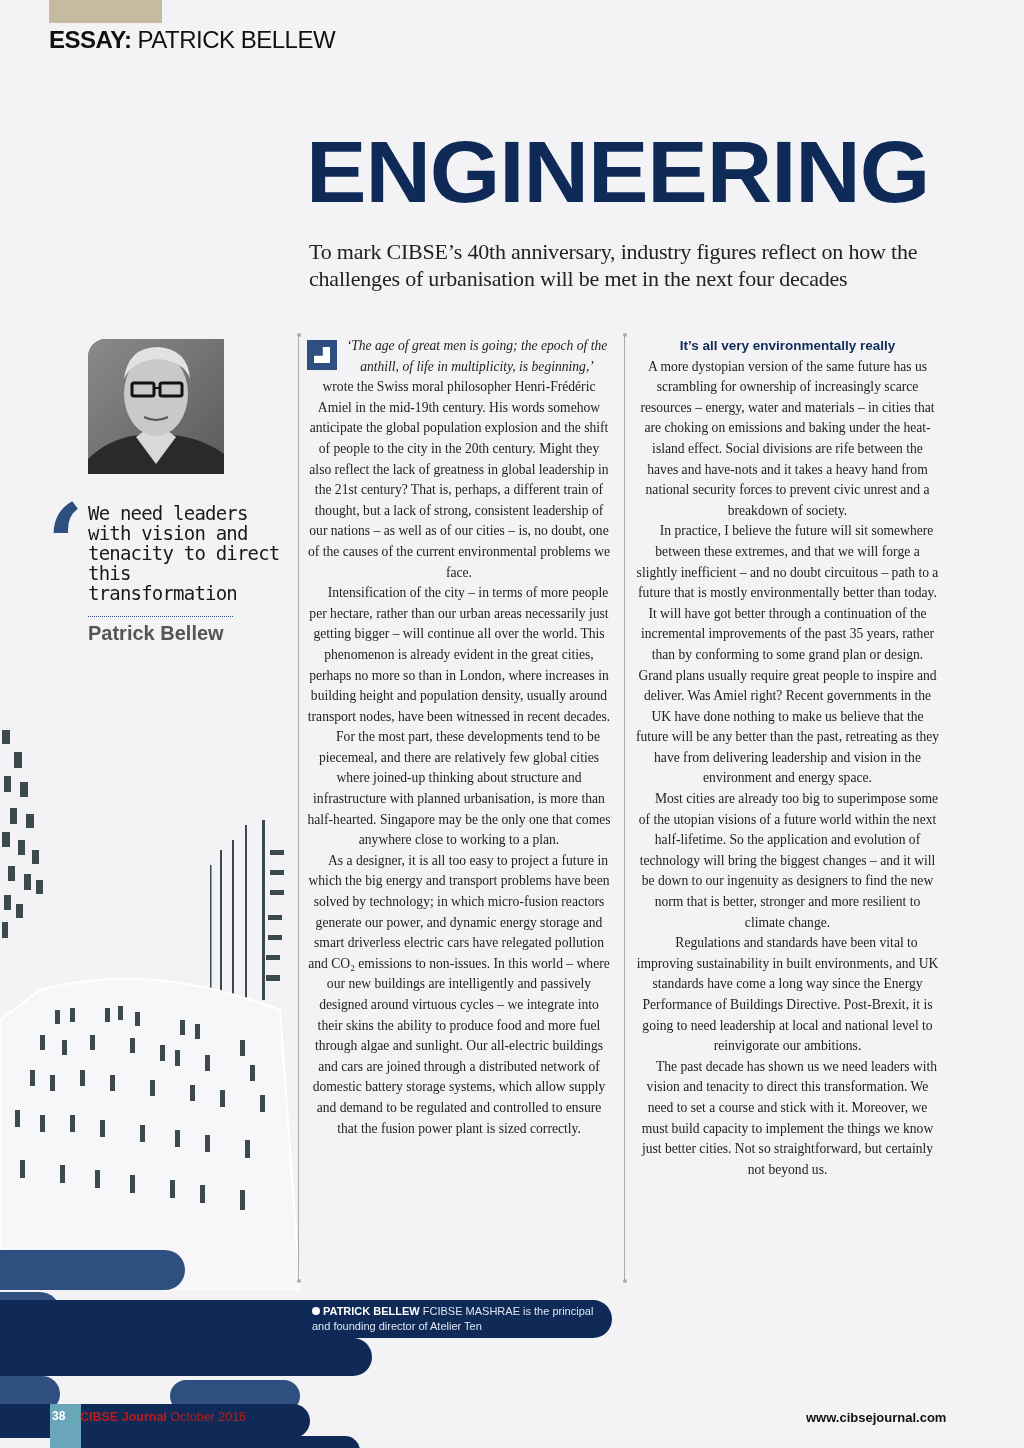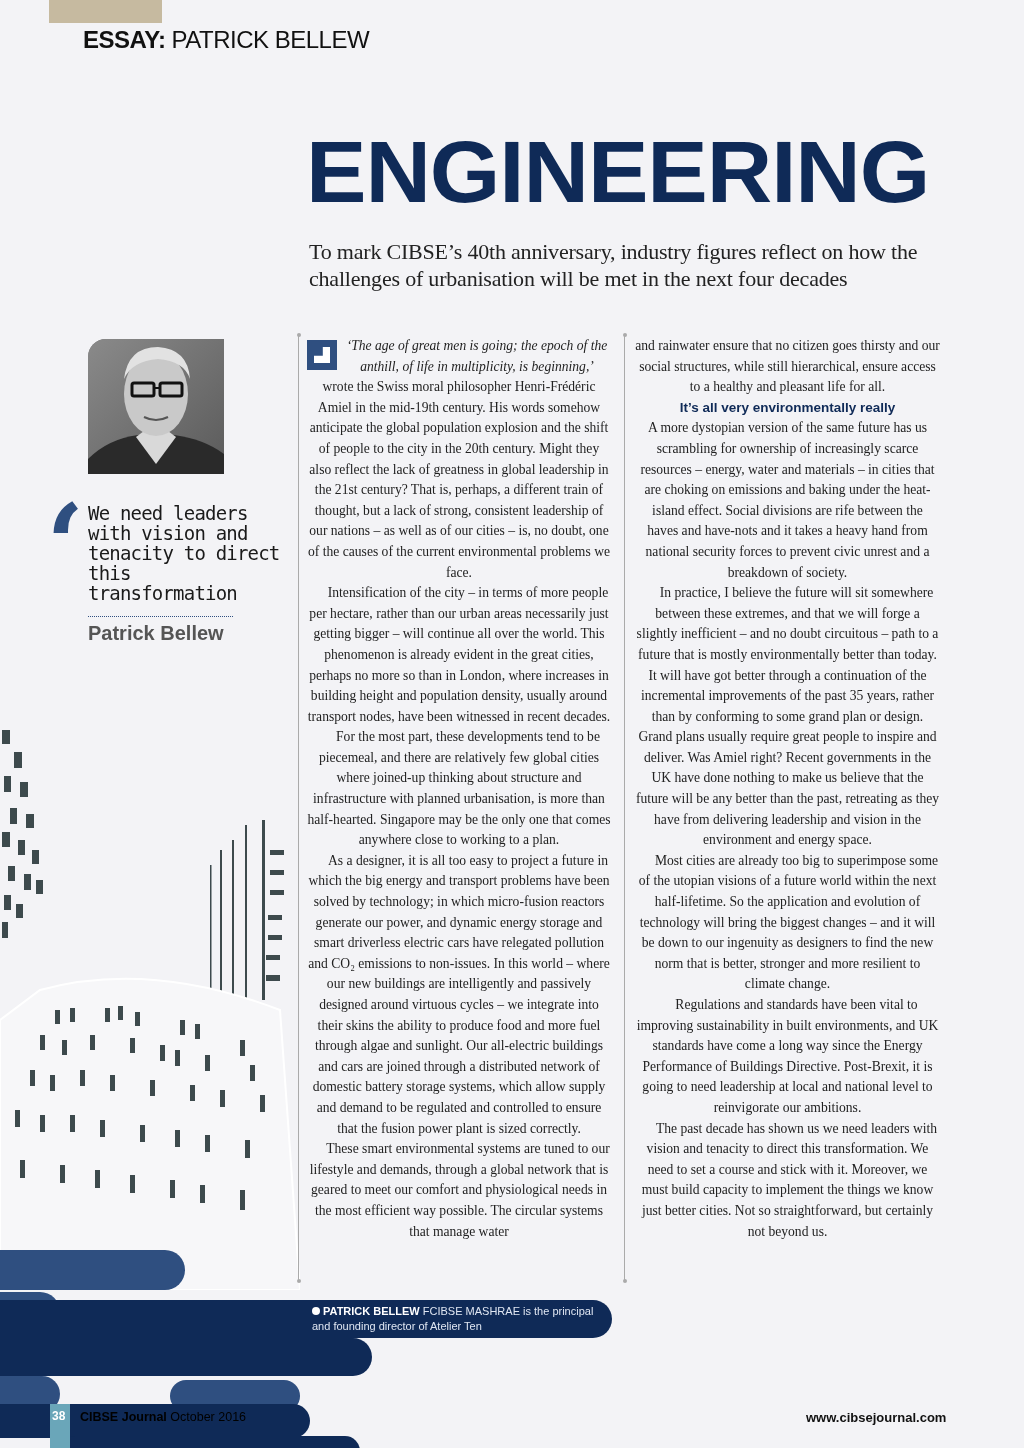--- a/index.html
+++ b/index.html
@@ -1,19 +1,19 @@
 <!DOCTYPE html>
 <html><head>
 <meta charset="utf-8">
 <style>
   html, body { margin:0; padding:0; }
   body { width:1024px; height:1448px; background:#f3f3f6; position:relative; overflow:hidden; font-family:"Liberation Serif", serif; color:#222; }
   .tabbar { position:absolute; left:49px; top:0; width:113px; height:23px; background:#c6baa0; }
   .section-label { position:absolute; left:49px; top:26px; font-family:"Liberation Sans", sans-serif; font-size:24px; letter-spacing:-0.5px; color:#111; }
-  .section-label b { font-weight:900;margin-left:34px; }
+  .section-label b { font-weight:900; }
   .section-label span.name { font-weight:400; }
   .headline { position:absolute; left:306px; top:128px; font-family:"Liberation Sans", sans-serif; font-weight:900; font-size:88px; letter-spacing:-1px; color:#0f2a57; line-height:1; transform:scaleX(1.03); transform-origin:left; }
   .standfirst { position:absolute; left:309px; top:238px; width:660px; font-size:22px; line-height:27px; color:#222; letter-spacing:-0.2px; }
 
   .portrait { position:absolute; left:88px; top:339px; width:136px; height:135px; border-radius:18px 0 0 0; overflow:hidden; background:#777; }
   .quote-mark { position:absolute; left:46px; top:490px; font-family:"DejaVu Serif", serif; font-size:110px; color:#2f4f80; line-height:1; font-weight:700; }
   .pullquote { position:absolute; left:88px; top:503px; width:200px; font-family:"DejaVu Sans Mono", monospace; font-size:19px; line-height:20px; color:#1a1a1a; letter-spacing:-0.8px; }
   .pq-divider { position:absolute; left:88px; top:616px; width:145px; border-top:1px dotted #2f4f80; }
   .pq-author { position:absolute; left:88px; top:622px; font-family:"Liberation Sans", sans-serif; font-weight:900; font-size:20px; color:#555; }
 
@@ -27,23 +27,23 @@
   .rule::before { content:""; position:absolute; left:-2.5px; top:-3px; width:4px; height:4px; border-radius:50%; background:#aaa; }
   .dropcap { float:left; width:30px; height:30px; margin:4px 6px 0 0; background:#2f4f80; position:relative; }
   .dropcap::after { content:""; position:absolute; left:7px; top:7px; width:16px; height:16px; background:#fff; clip-path:polygon(55% 0,100% 0,100% 100%,0 100%,0 55%,55% 55%); }
   .subhead { font-family:"Liberation Sans", sans-serif; font-weight:900; font-size:13.5px; color:#0f2a57; margin:18px 0 0 0; text-indent:0 !important; }
 
   .illus { position:absolute; left:0; top:690px; width:300px; height:600px; }
   .waves { position:absolute; left:0; top:1240px; width:640px; height:208px; }
   .bio { position:absolute; left:312px; top:1304px; width:300px; font-family:Liberation Sans, sans-serif; font-size:11px; line-height:15px; color:#dfe6f2; }
   .bio b { color:#fff; font-weight:900; }
   .bio .dot { display:inline-block; width:8px; height:8px; border-radius:50%; background:#fff; margin-right:3px; }
-  .pagenum { position:absolute; left:50px; top:1404px; width:20px; height:44px; background:#6aa6b9; }
+  .pagenum { position:absolute; left:50px; top:1404px; width:31px; height:44px; background:#6aa6b9; }
   .pagenum span { position:absolute; left:2px; top:5px; font-family:"Liberation Sans", sans-serif; font-size:12px; color:#fff; font-weight:700; }
-  .footer-title { position:absolute; left:80px; top:1410px; font-family:"Liberation Sans", sans-serif; font-size:12.5px; color:#000000; }
+  .footer-title { position:absolute; left:80px; top:1410px; font-family:"Liberation Sans", sans-serif; font-size:12.5px; color:#b91c1c; }
   .footer-title b { font-weight:700; }
   .footer-url { position:absolute; left:806px; top:1410px; font-family:"Liberation Sans", sans-serif; font-size:13px; color:#111; font-weight:700; }
 </style>
 </head>
 <body>
 
 <div class="tabbar"></div>
 <div class="section-label">
   <b>ESSAY:</b>
   <span class="name">PATRICK BELLEW</span>
@@ -168,25 +168,23 @@
 <div class="rule" style="left:298px;"></div>
 <div class="rule" style="left:624px;"></div>
 
 <div class="col col1">
   <p class="first">
     <span class="dropcap"></span><i>‘The age of great men is going; the epoch of the anthill, of life in multiplicity, is beginning,’</i><span> wrote the Swiss moral philosopher Henri-Frédéric Amiel in the mid-19th century. His words somehow anticipate the global population explosion and the shift of people to the city in the 20th century. Might they also reflect the lack of greatness in global leadership in the 21st century? That is, perhaps, a different train of thought, but a lack of strong, consistent leadership of our nations – as well as of our cities – is, no doubt, one of the causes of the current environmental problems we face.</span>
   </p>
   <p>Intensification of the city – in terms of more people per hectare, rather than our urban areas necessarily just getting bigger – will continue all over the world. This phenomenon is already evident in the great cities, perhaps no more so than in London, where increases in building height and population density, usually around transport nodes, have been witnessed in recent decades.</p>
   <p>For the most part, these developments tend to be piecemeal, and there are relatively few global cities where joined-up thinking about structure and infrastructure with planned urbanisation, is more than half-hearted. Singapore may be the only one that comes anywhere close to working to a plan.</p>
   <p>As a designer, it is all too easy to project a future in which the big energy and transport problems have been solved by technology; in which micro-fusion reactors generate our power, and dynamic energy storage and smart driverless electric cars have relegated pollution and CO₂ emissions to non-issues. In this world – where our new buildings are intelligently and passively designed around virtuous cycles – we integrate into their skins the ability to produce food and more fuel through algae and sunlight. Our all-electric buildings and cars are joined through a distributed network of domestic battery storage systems, which allow supply and demand to be regulated and controlled to ensure that the fusion power plant is sized correctly.</p>
-  <p>These smart environmental systems are tuned to our lifestyle and demands, through a global network that is geared to meet our comfort and physiological needs in the most efficient way possible. The circular systems that manage water</p>
 </div>
 
 <div class="col col2">
-  <p class="first">and rainwater ensure that no citizen goes thirsty and our social structures, while still hierarchical, ensure access to a healthy and pleasant life for all.</p>
   <p class="subhead">It’s all very environmentally really</p>
   <p class="first">A more dystopian version of the same future has us scrambling for ownership of increasingly scarce resources – energy, water and materials – in cities that are choking on emissions and baking under the heat-island effect. Social divisions are rife between the haves and have-nots and it takes a heavy hand from national security forces to prevent civic unrest and a breakdown of society.</p>
   <p>In practice, I believe the future will sit somewhere between these extremes, and that we will forge a slightly inefficient – and no doubt circuitous – path to a future that is mostly environmentally better than today. It will have got better through a continuation of the incremental improvements of the past 35 years, rather than by conforming to some grand plan or design. Grand plans usually require great people to inspire and deliver. Was Amiel right? Recent governments in the UK have done nothing to make us believe that the future will be any better than the past, retreating as they have from delivering leadership and vision in the environment and energy space.</p>
   <p>Most cities are already too big to superimpose some of the utopian visions of a future world within the next half-lifetime. So the application and evolution of technology will bring the biggest changes – and it will be down to our ingenuity as designers to find the new norm that is better, stronger and more resilient to climate change.</p>
   <p>Regulations and standards have been vital to improving sustainability in built environments, and UK standards have come a long way since the Energy Performance of Buildings Directive. Post-Brexit, it is going to need leadership at local and national level to reinvigorate our ambitions.</p>
   <p>The past decade has shown us we need leaders with vision and tenacity to direct this transformation. We need to set a course and stick with it. Moreover, we must build capacity to implement the things we know just better cities. Not so straightforward, but certainly not beyond us.</p>
 </div>
 
 <div class="bio">
   <span class="dot"></span><b>PATRICK BELLEW</b><span> FCIBSE MASHRAE is the principal and founding director of Atelier Ten</span>

